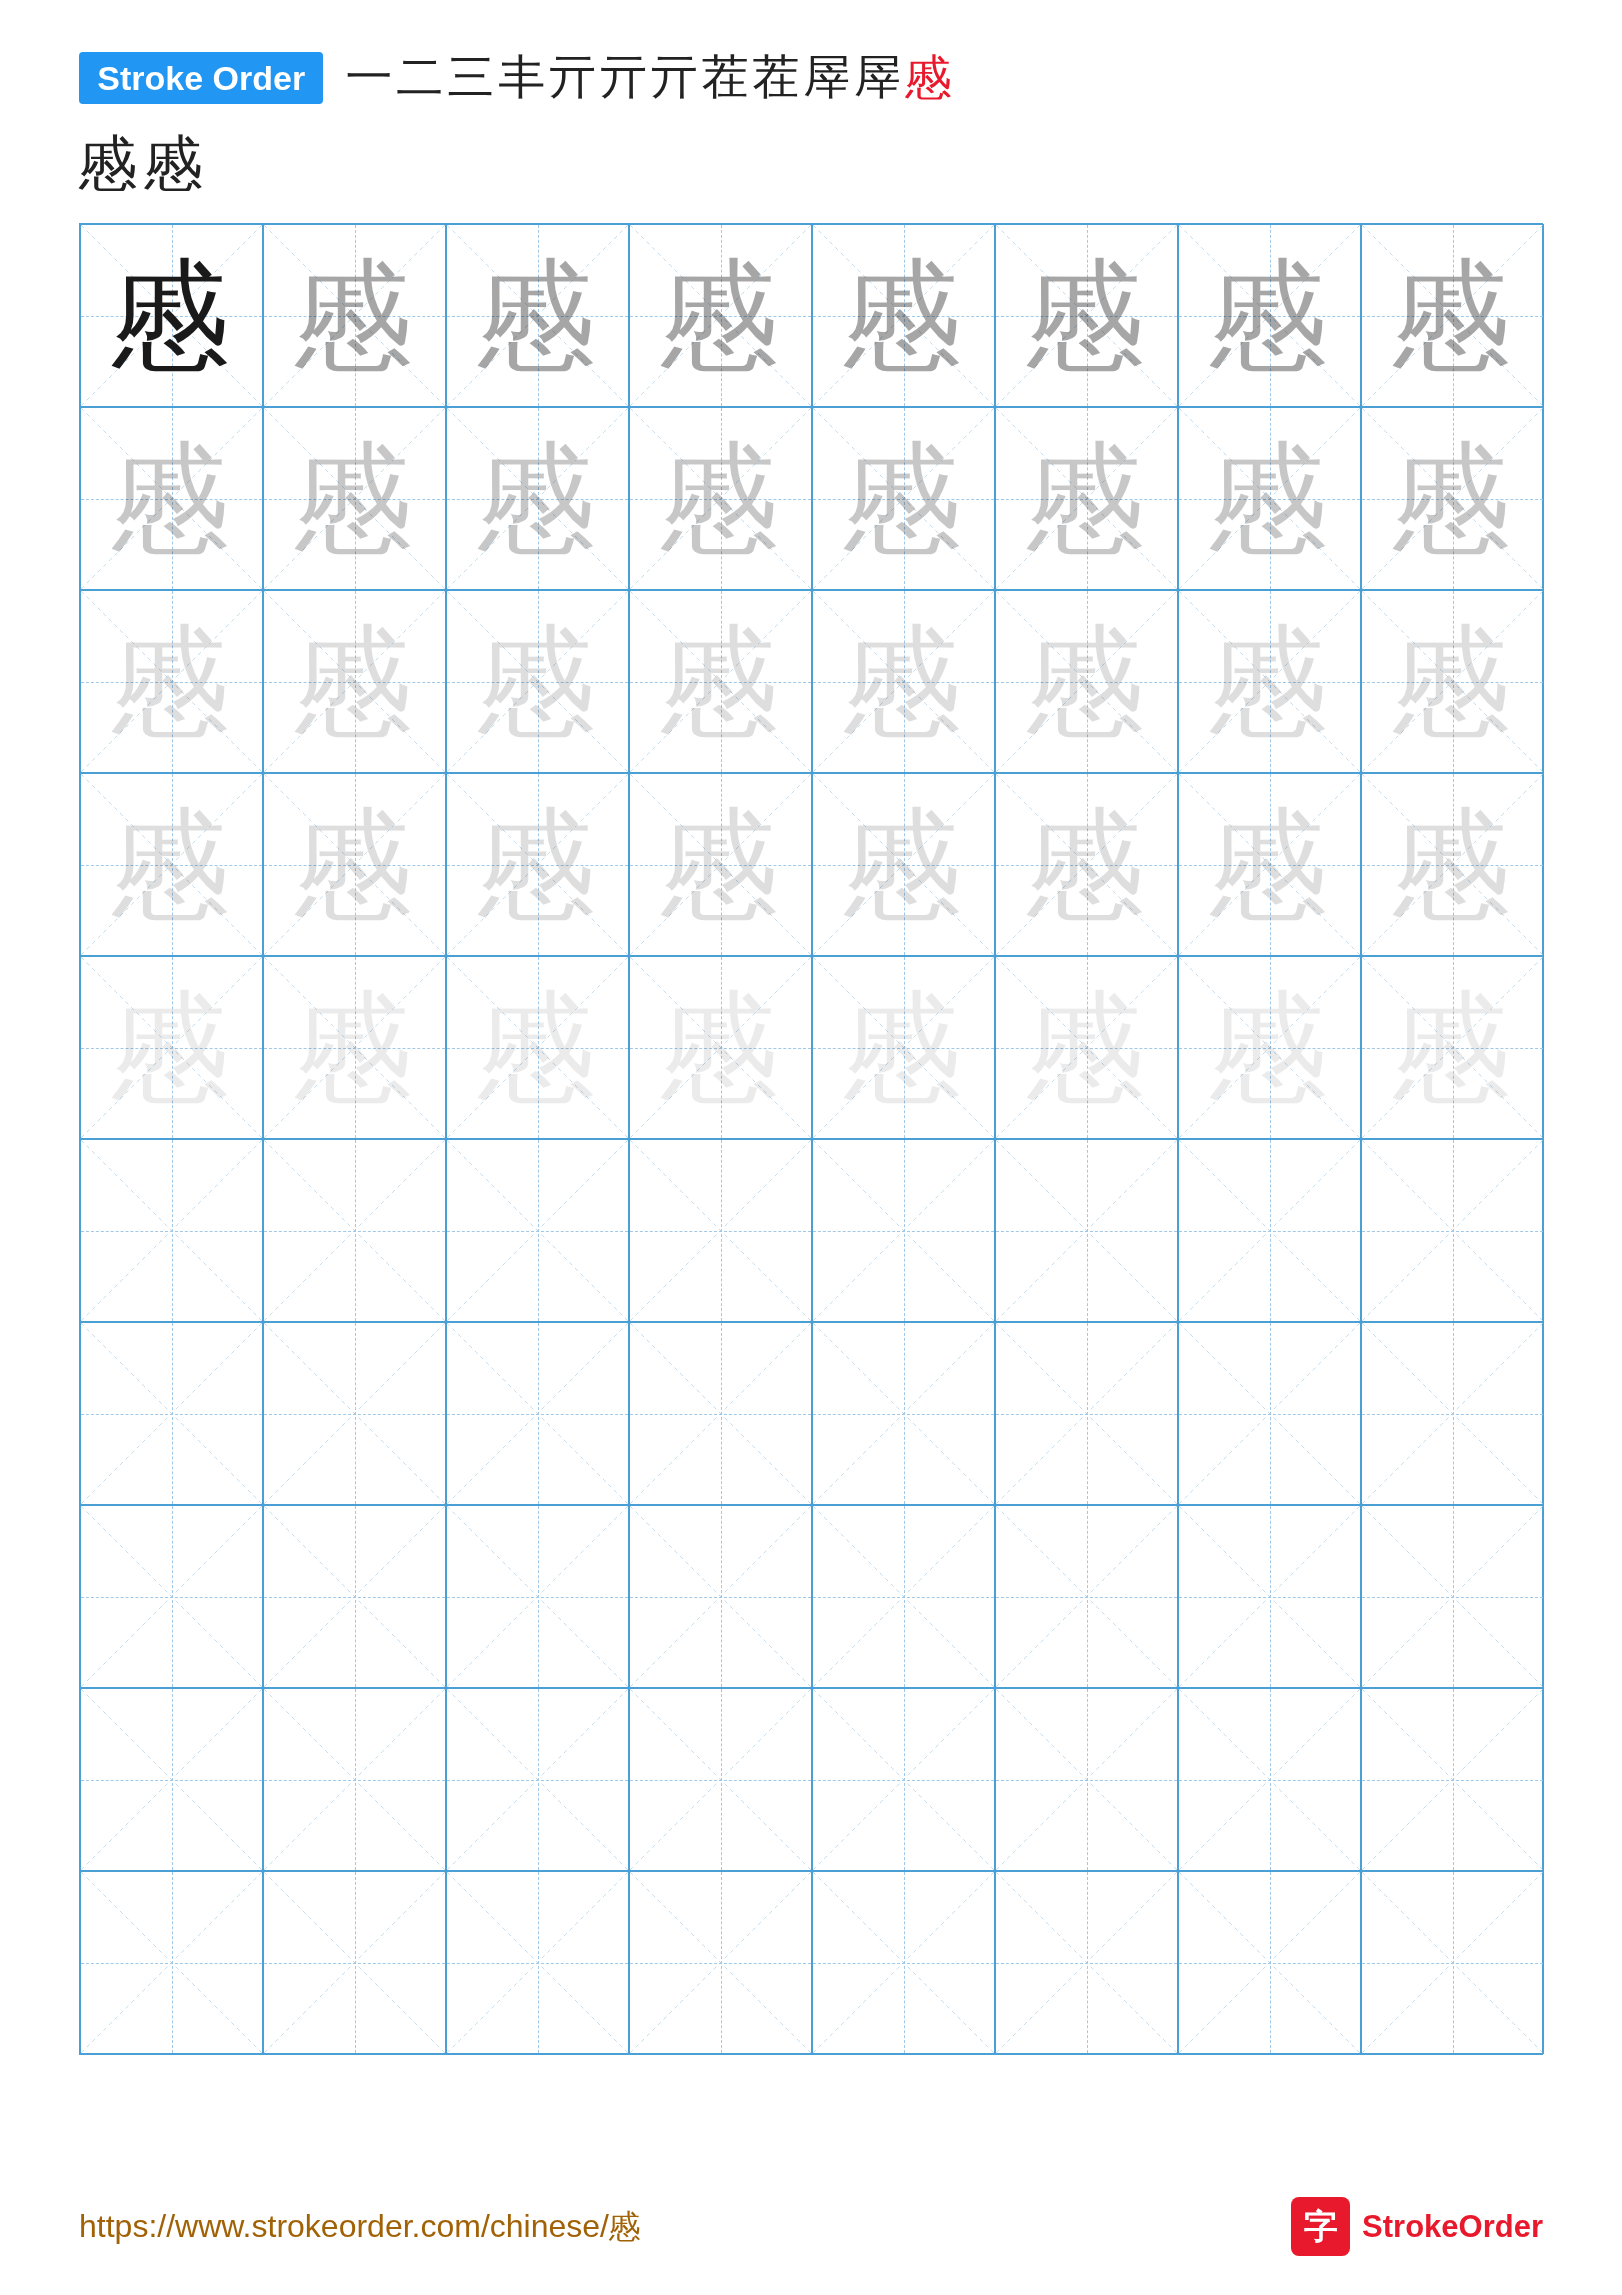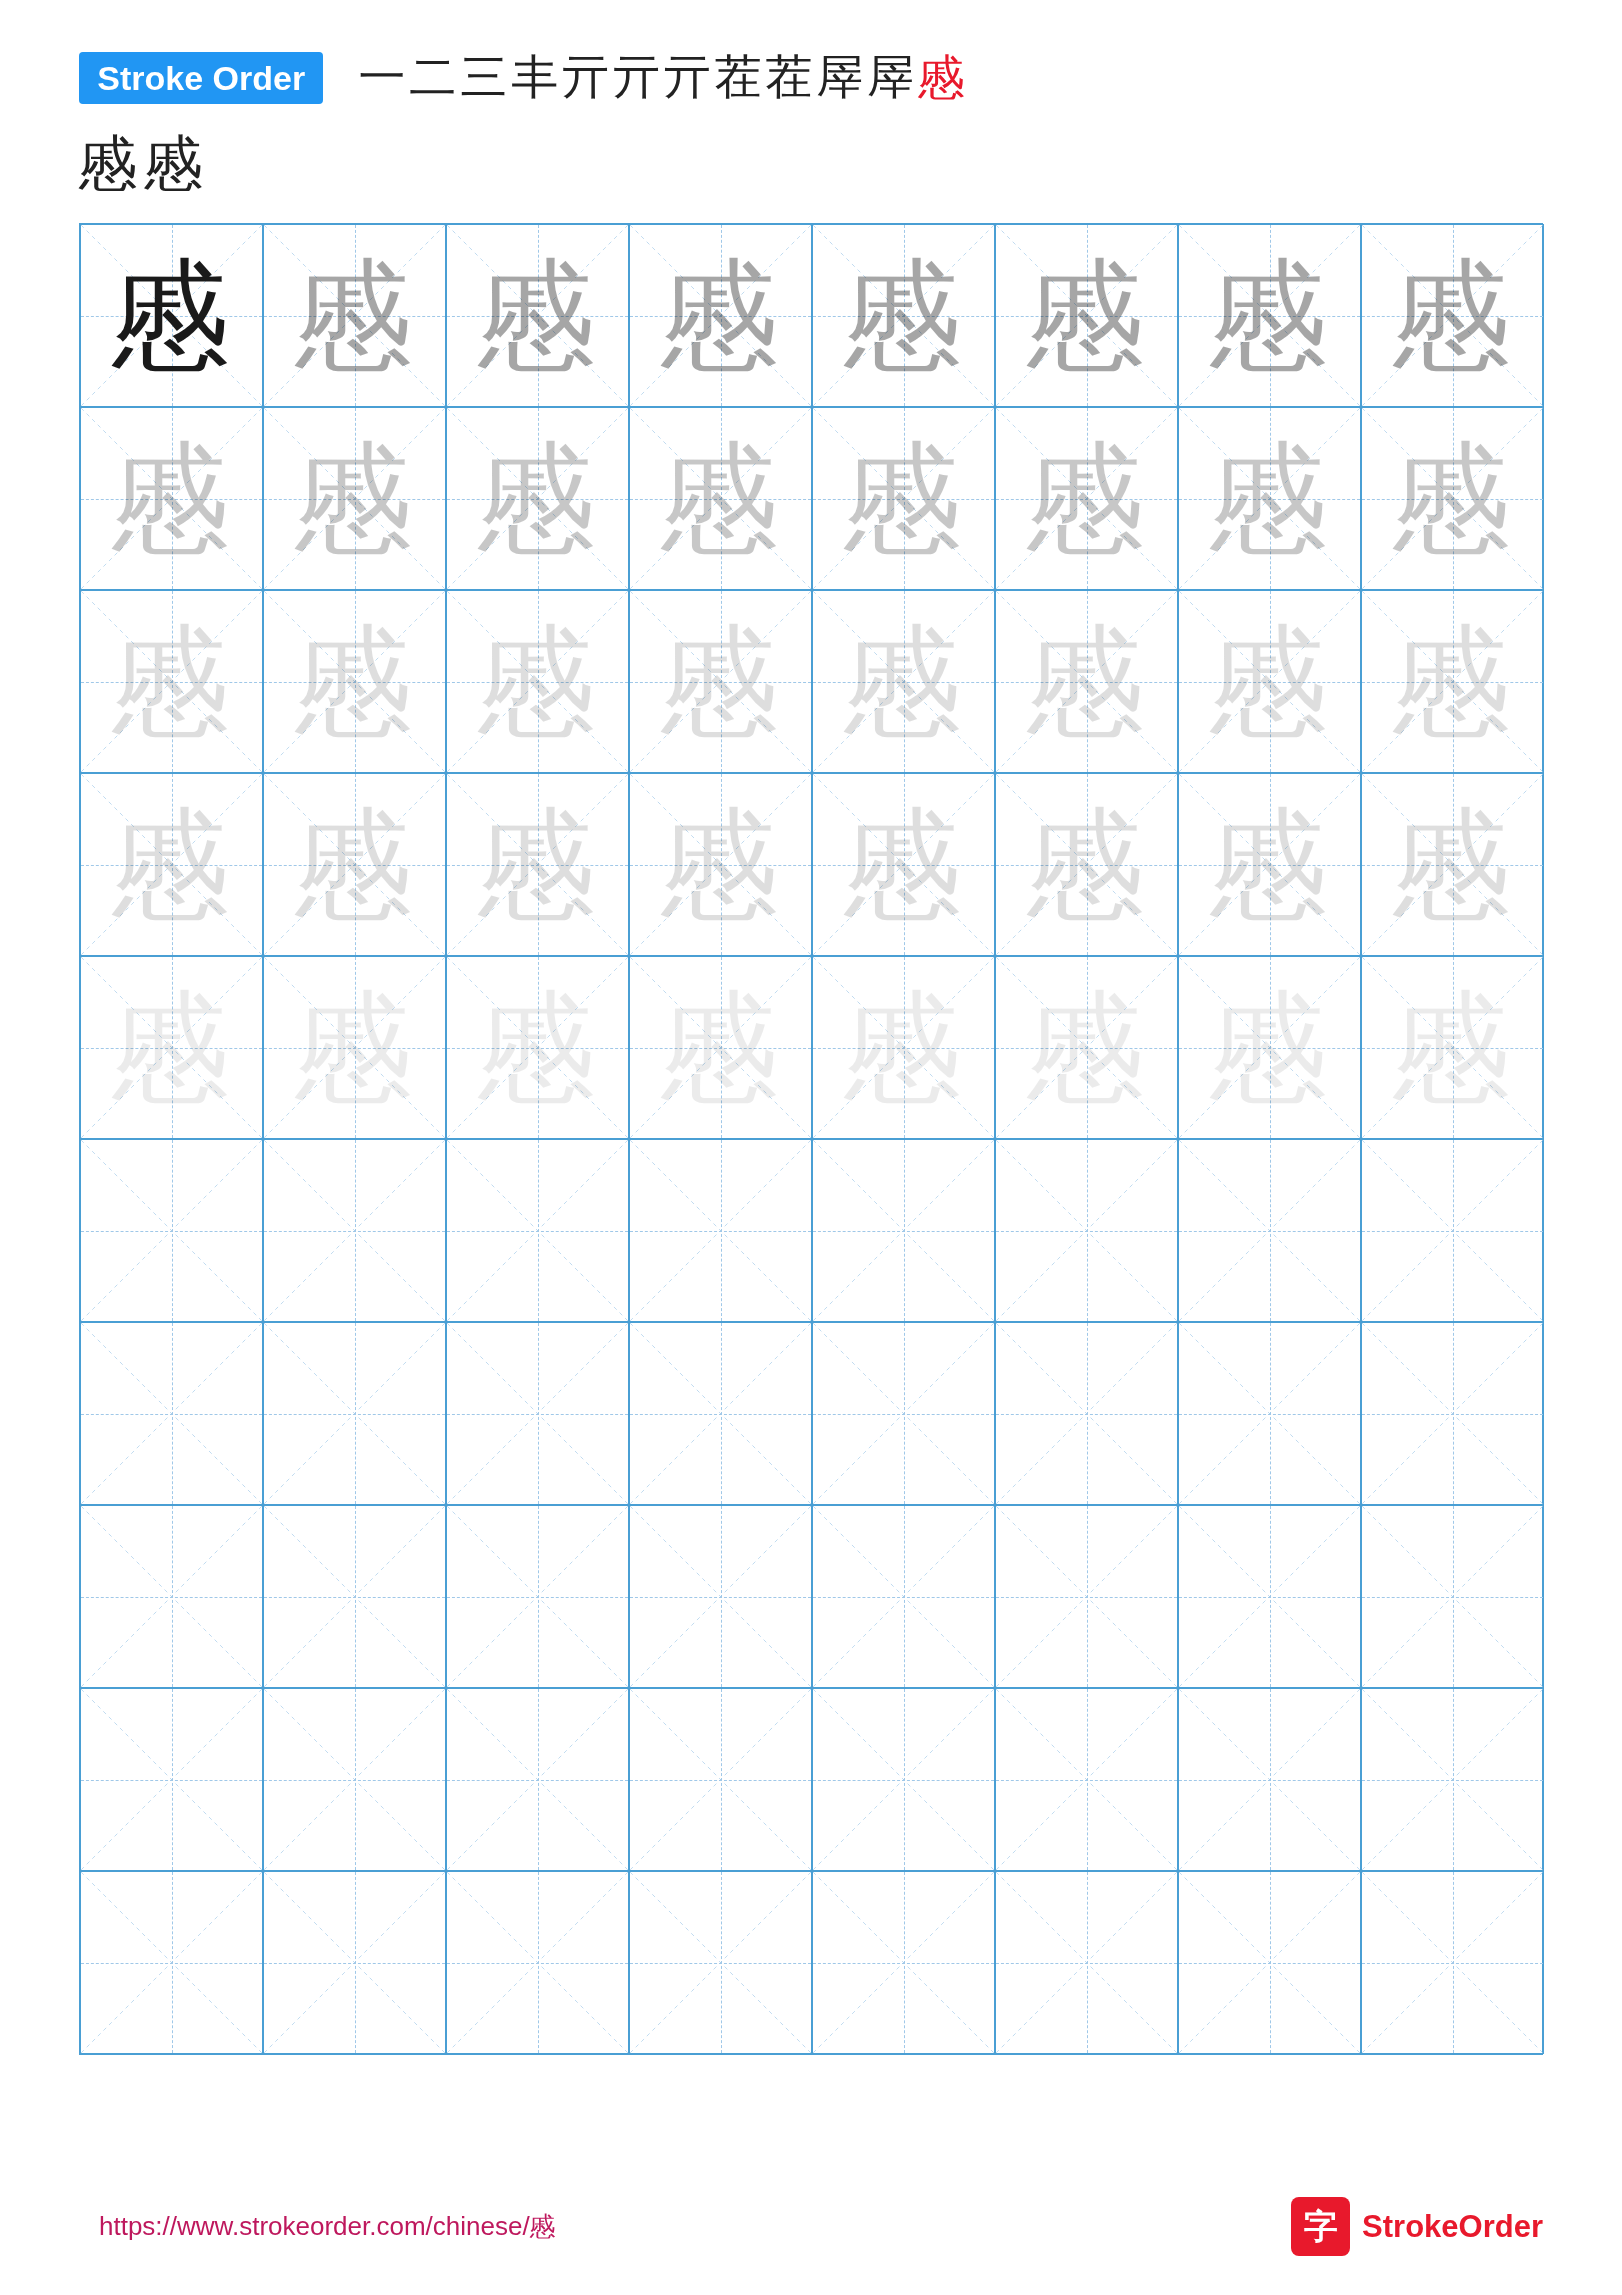--- a/index.html
+++ b/index.html
@@ -35,21 +35,21 @@
       font-weight: bold;
       font-family: Arial, sans-serif;
     }
 
     
     .stroke-order-section {
       display: flex;
       align-items: flex-start;
       flex-wrap: wrap;
       margin-bottom: 19.6px;
-      gap: 22px;
+      gap: 9px;
     }
     .stroke-order-badge {
       background: #2196F3;
       color: #fff;
       font-size: 34px;
       font-family: Arial, sans-serif;
       font-weight: bold;
       padding: 6.5px 18.3px;
       border-radius: 3.9px;
       margin-right: 13px;
@@ -159,24 +159,23 @@
     .footer {
       position: absolute;
       bottom: 39px;
       left: 79px;
       right: 79px;
       display: flex;
       align-items: center;
       justify-content: space-between;
     }
     .footer-url {
-      color: #be185d;
-      font-size: 26px;
+      color: #a16207;
+      font-size: 32px;
       font-family: Arial, sans-serif;
-      margin-left: 20px;
     }
     .footer-logo {
       display: flex;
       align-items: center;
       gap: 11.8px;
     }
     .footer-logo-icon {
       width: 59px;
       height: 59px;
       background: #e8192c;

